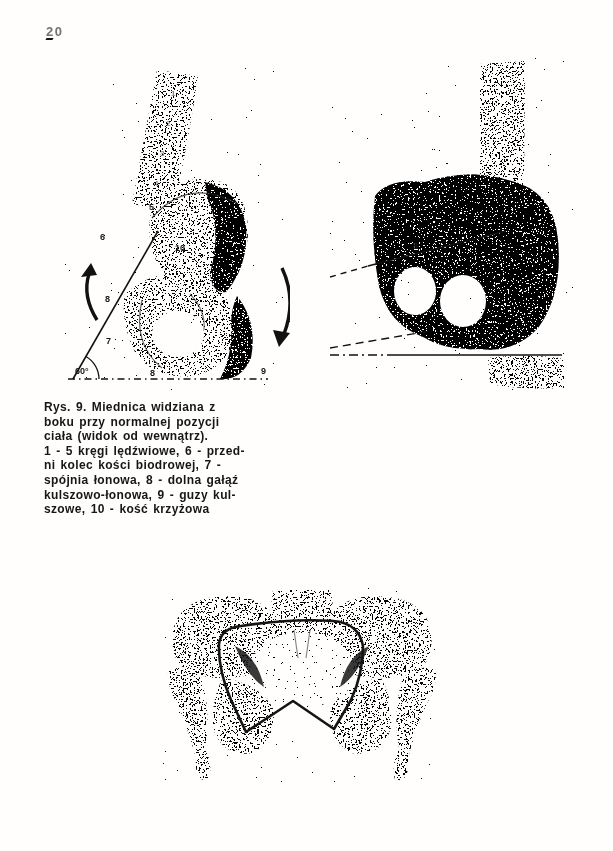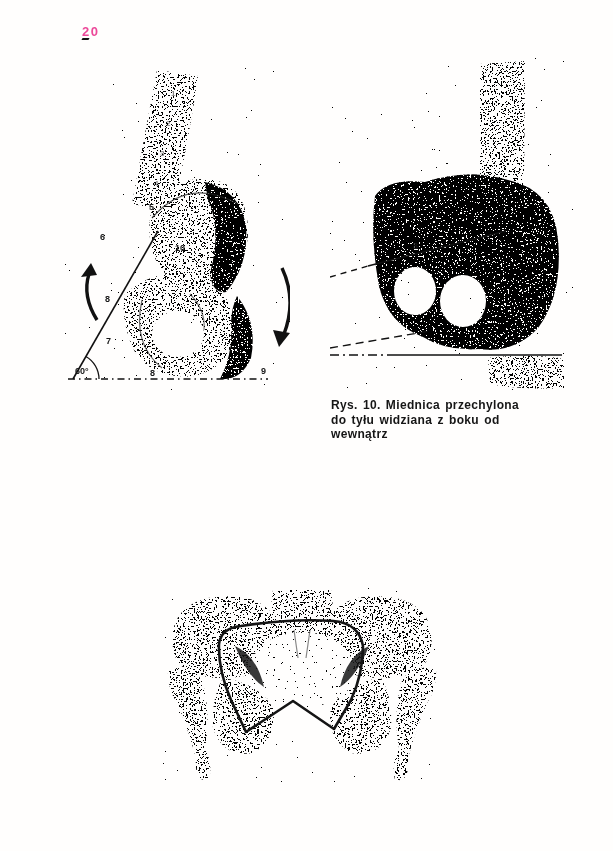--- a/index.html
+++ b/index.html
@@ -5,21 +5,21 @@
   html,body{margin:0;padding:0;}
   body{
     width:613px;height:851px;
     background:#ffffff;
     font-family:"Liberation Sans",sans-serif;
     position:relative;overflow:hidden;
   }
   .page{position:absolute;inset:0;background:#fffefd;}
   .pageno{
     position:absolute;left:46px;top:24px;
-    font-weight:700;font-size:13px;letter-spacing:1.5px;color:#ec4899;margin-left:36px;
+    font-weight:700;font-size:13px;letter-spacing:1.5px;color:#737373;
   }
   .pageno::after{
     content:"";position:absolute;left:0;top:14px;width:7px;height:2px;
     background:#141414;transform:skewX(-30deg);
   }
   .fig{position:absolute;}
   .caption{
     position:absolute;
     font-weight:700;font-size:12px;line-height:14.6px;
     letter-spacing:0.35px;word-spacing:1.5px;
@@ -147,24 +147,29 @@
 
       <path d="M0,219 L38,208" stroke="#111" stroke-width="1.4" stroke-dasharray="6 5"></path>
       <path d="M38,208 L176,173" stroke="#111" stroke-width="1.6"></path>
       <path d="M0,290 L100,273" stroke="#111" stroke-width="1.4" stroke-dasharray="8 5"></path>
       <path d="M0,297 L60,297" stroke="#111" stroke-width="1.5" stroke-dasharray="9 4 2 4"></path>
       <path d="M60,297 L232,297" stroke="#111" stroke-width="1.7"></path>
       <text x="83" y="191" font-size="9">8</text>
     </svg>
   </div>
 
+  <div class="caption" style="left:44px;top:400px;width:232px">Rys. 9. Miednica widziana z
+boku przy normalnej pozycji
+ciała (widok od wewnątrz).
+1 - 5 kręgi lędźwiowe, 6 - przed-
+ni kolec kości biodrowej, 7 -
+spójnia łonowa, 8 - dolna gałąź
+kulszowo-łonowa, 9 - guzy kul-
+szowe, 10 - kość krzyżowa</div>
 
-  <div class="caption" style="left:331px;top:398px;width:238px">Rys. 10. Miednica przechylona
-do tyłu widziana z boku od
-wewnątrz</div>
 
   <div class="fig" style="left:163px;top:588px;width:278px;height:195px">
     <svg viewBox="0 0 278 195" width="278" height="195">
 
       <rect x="0" y="0" width="278" height="195" fill="#8a8a8a" filter="url(#f-xsparse)"></rect>
 
       <path d="M110,2 L168,2 L172,36 Q158,62 139,72 Q120,62 106,36 Z" fill="#8a8a8a" filter="url(#f-med)"></path>
 
       <path d="M10,60 Q5,20 45,10 Q95,2 112,30 Q118,55 95,85 Q55,95 30,85 Q12,78 10,60 Z" fill="#8a8a8a" filter="url(#f-med)"></path>
       <path d="M268,60 Q273,20 233,10 Q183,2 166,30 Q160,55 183,85 Q223,95 248,85 Q266,78 268,60 Z" fill="#8a8a8a" filter="url(#f-med)"></path>

